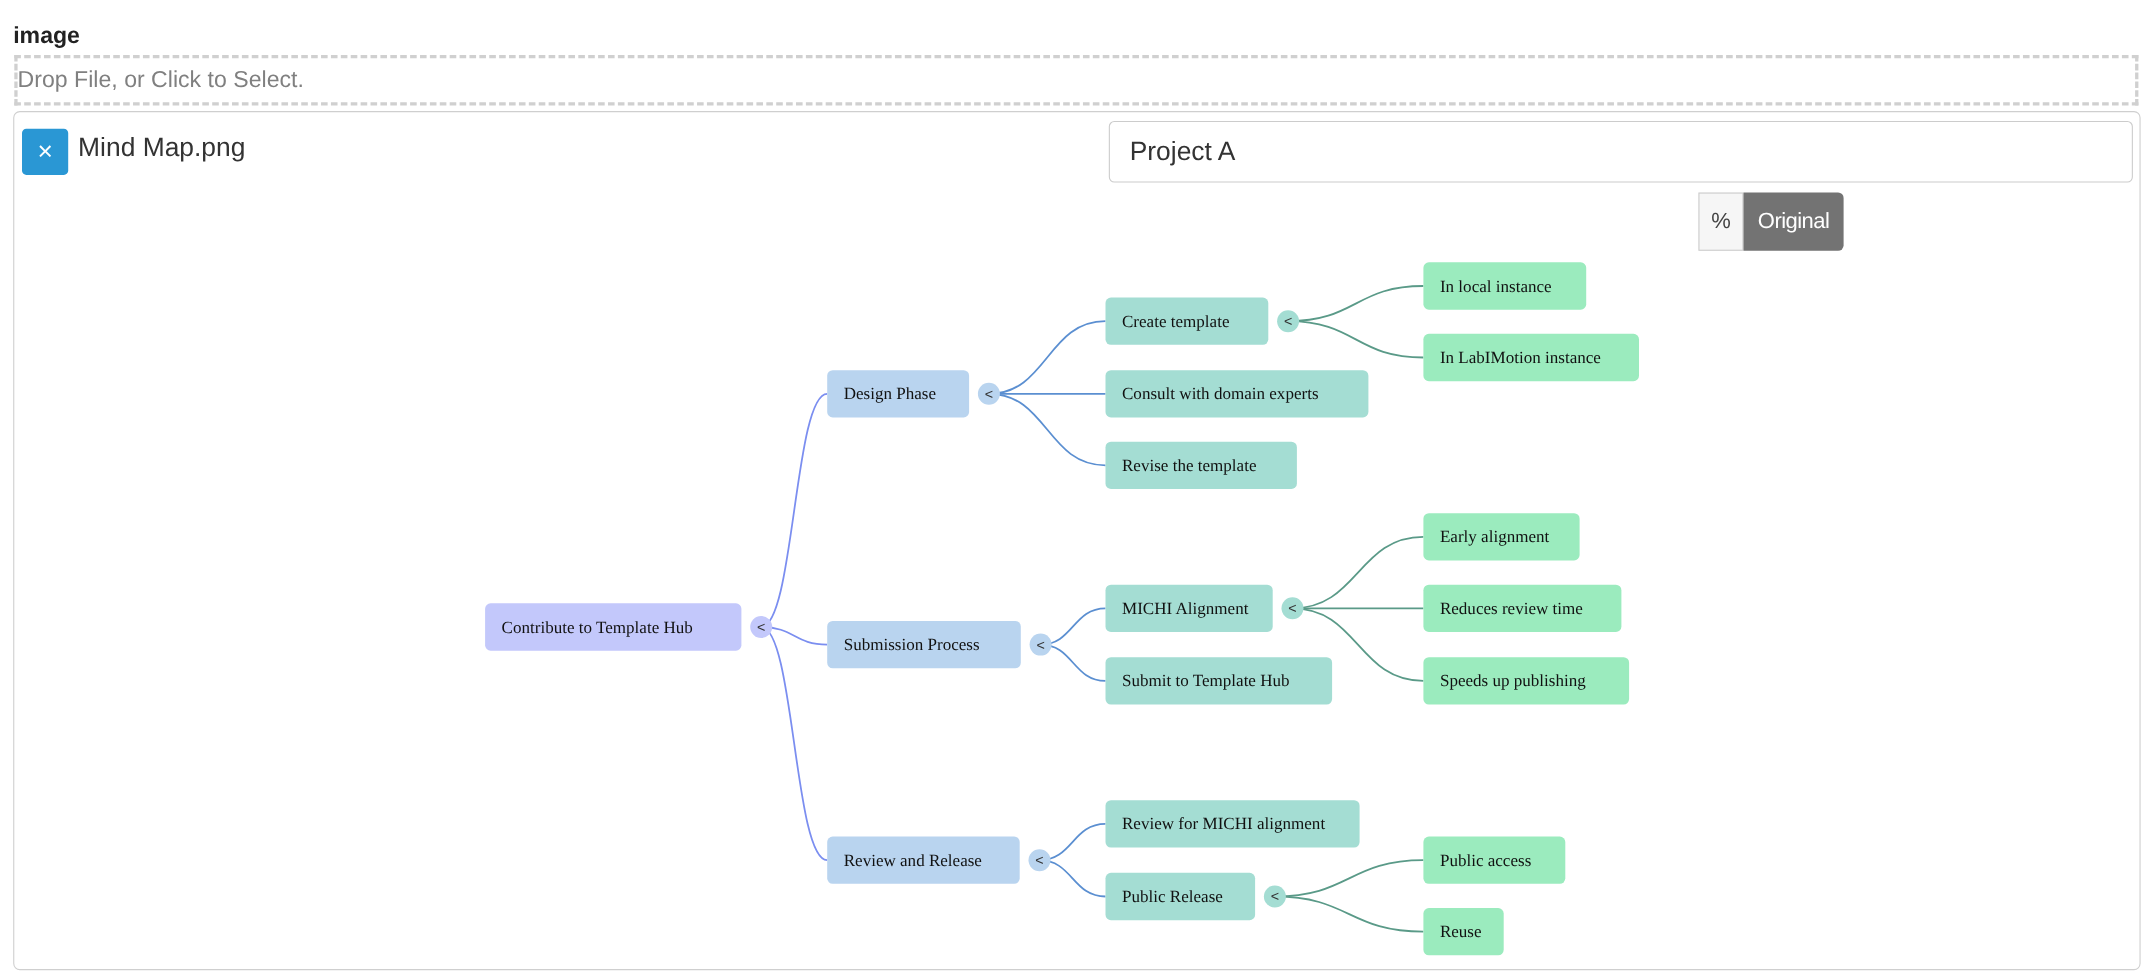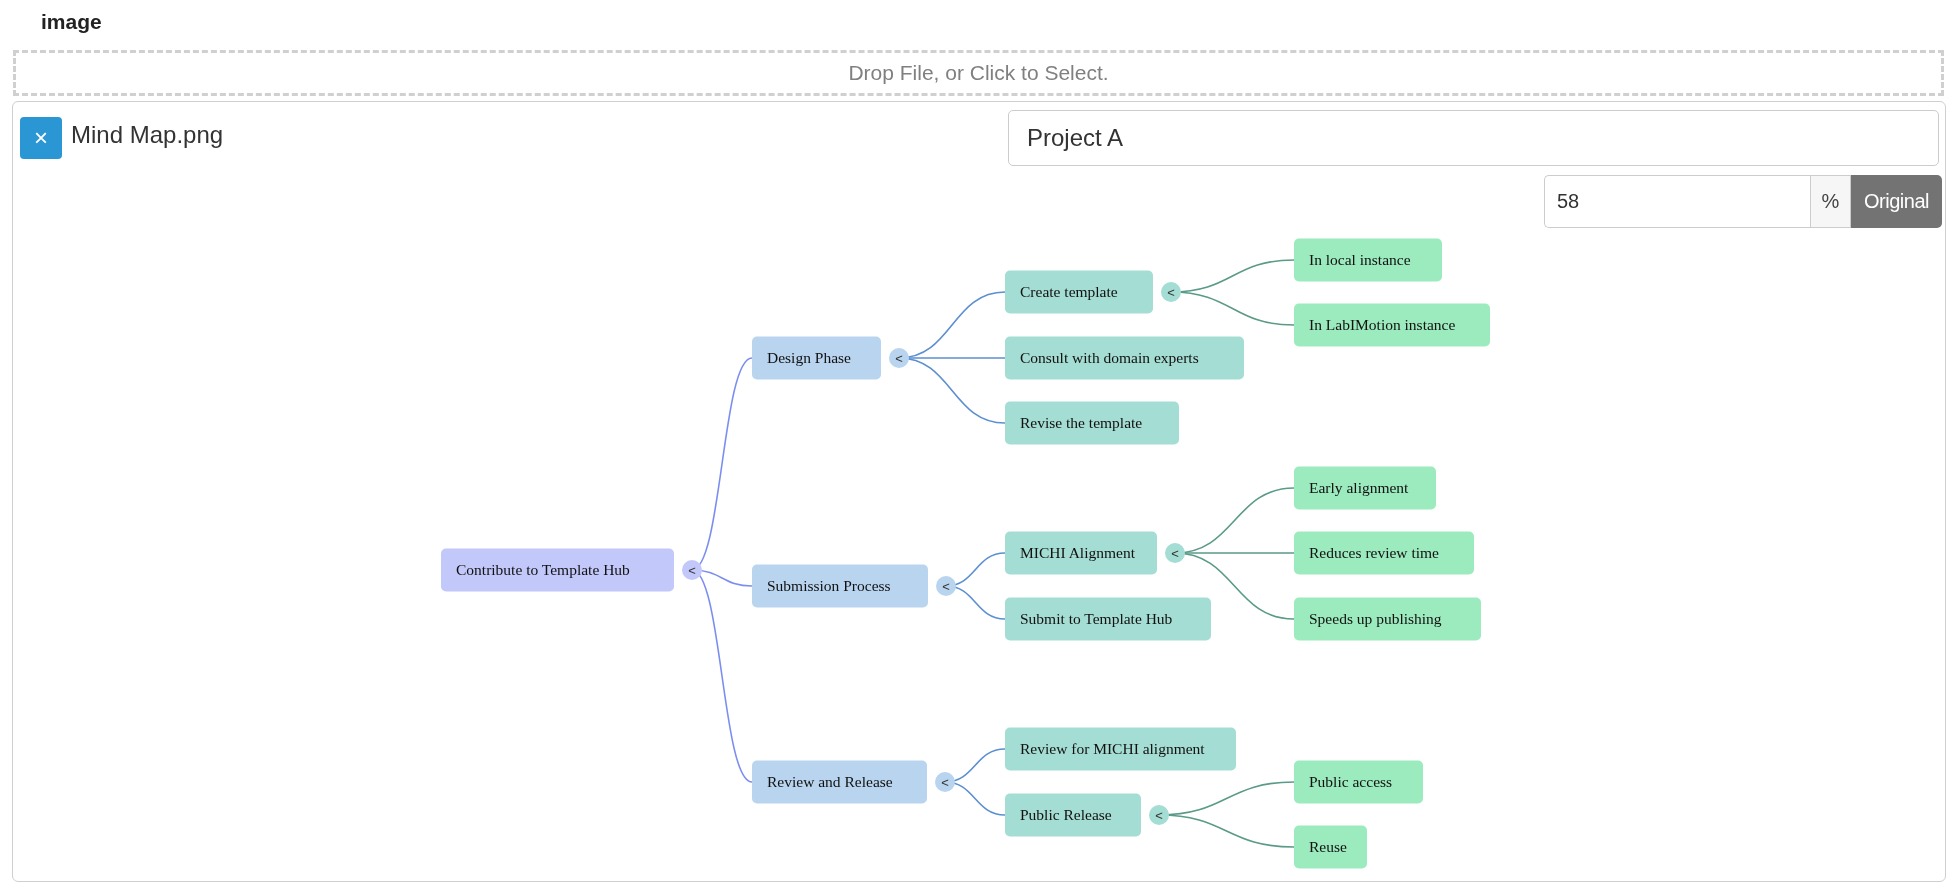--- a/index.html
+++ b/index.html
@@ -1,21 +1,21 @@
 <!DOCTYPE html>
 <html><head>
 <meta charset="utf-8">
 <style>
   html, body { margin: 0; padding: 0; background: #fff; }
   body { width: 1955px; height: 888px; position: relative; overflow: hidden;
          font-family: "Liberation Sans", sans-serif; color: #333; }
-  .field-label { position: absolute; left: 12px; top: 10px; font-size: 21px; font-weight: bold; color: #222; margin-left: 29px; }
+  .field-label { position: absolute; left: 12px; top: 21px; font-size: 21px; font-weight: bold; color: #222; }
   .dropzone { position: absolute; left: 13px; top: 50px; width: 1931px; height: 46px;
               border: 3px dashed #d0d0d0; box-sizing: border-box; display: flex;
-              align-items: center; justify-content: center; font-size: 21px; color: #808080; cursor: pointer; }
+              align-items: center; font-size: 21px; color: #808080; cursor: pointer; }
   .panel { position: absolute; left: 12px; top: 101px; width: 1934px; height: 781px;
            border: 1px solid #cfcfcf; border-radius: 6px; box-sizing: border-box; }
   .remove-btn { position: absolute; left: 20px; top: 117px; width: 42px; height: 42px;
                 background: #2a97d4; border-radius: 4px; color: #fff; font-size: 24px;
                 display: flex; align-items: center; justify-content: center; cursor: pointer; }
   .file-name { position: absolute; left: 71px; top: 121px; font-size: 24px; color: #333; text-align: center; }
   .title-input { position: absolute; left: 1008px; top: 110px; width: 931px; height: 56px;
                  border: 1px solid #ccc; border-radius: 5px; box-sizing: border-box;
                  padding: 0 18px; font-size: 24px; color: #333; font-family: "Liberation Sans", sans-serif; outline: none; }
   .zoom-group { position: absolute; left: 1544px; top: 175px; height: 53px; display: flex; }
@@ -39,21 +39,20 @@
 <div class="dropzone">
   <span>Drop File, or Click to Select.</span>
 </div>
 <div class="panel"></div>
 <div class="remove-btn">
   <span>×</span>
 </div>
 <div class="file-name">Mind Map.png</div>
 <input class="title-input" value="Project A" style="">
 <div class="zoom-group">
-  <input class="zoom-input" value="58" style="">
   <div class="zoom-addon">%</div>
   <div class="original-btn">Original</div>
 </div>
 
 <svg class="mindmap" width="1955" height="888" xmlns="http://www.w3.org/2000/svg">
   <g id="links">
       <path d="M692,570 C722,570 722,358 752,358" fill="none" stroke="#7b8ef0" stroke-width="1.6"></path>
       <path d="M899,358 C952,358 952,292 1005,292" fill="none" stroke="#5b8fd1" stroke-width="1.6"></path>
       <path d="M1171,292 C1232.5,292 1232.5,260 1294,260" fill="none" stroke="#5a9a88" stroke-width="1.6"></path>
       <path d="M1171,292 C1232.5,292 1232.5,325 1294,325" fill="none" stroke="#5a9a88" stroke-width="1.6"></path>

